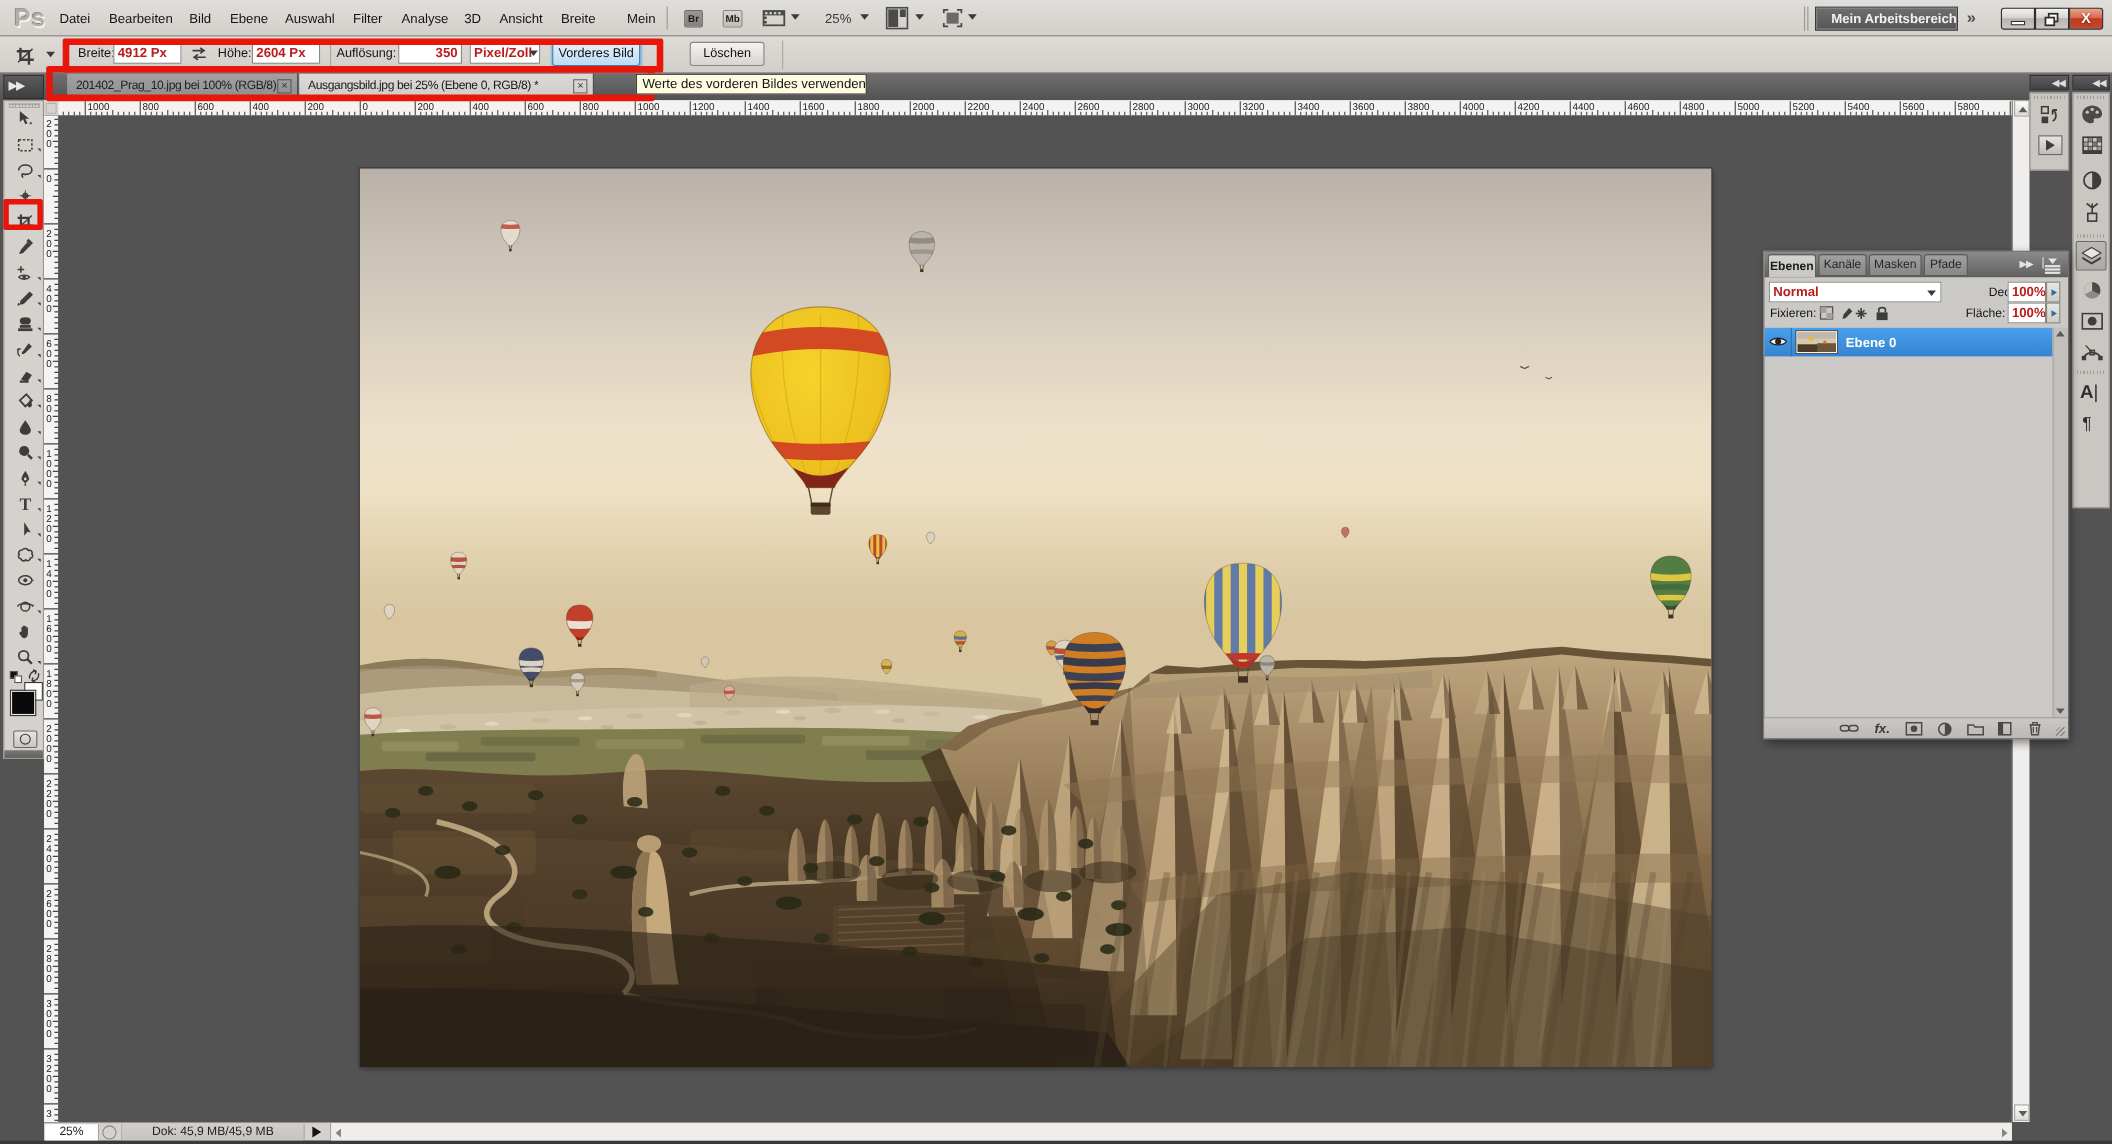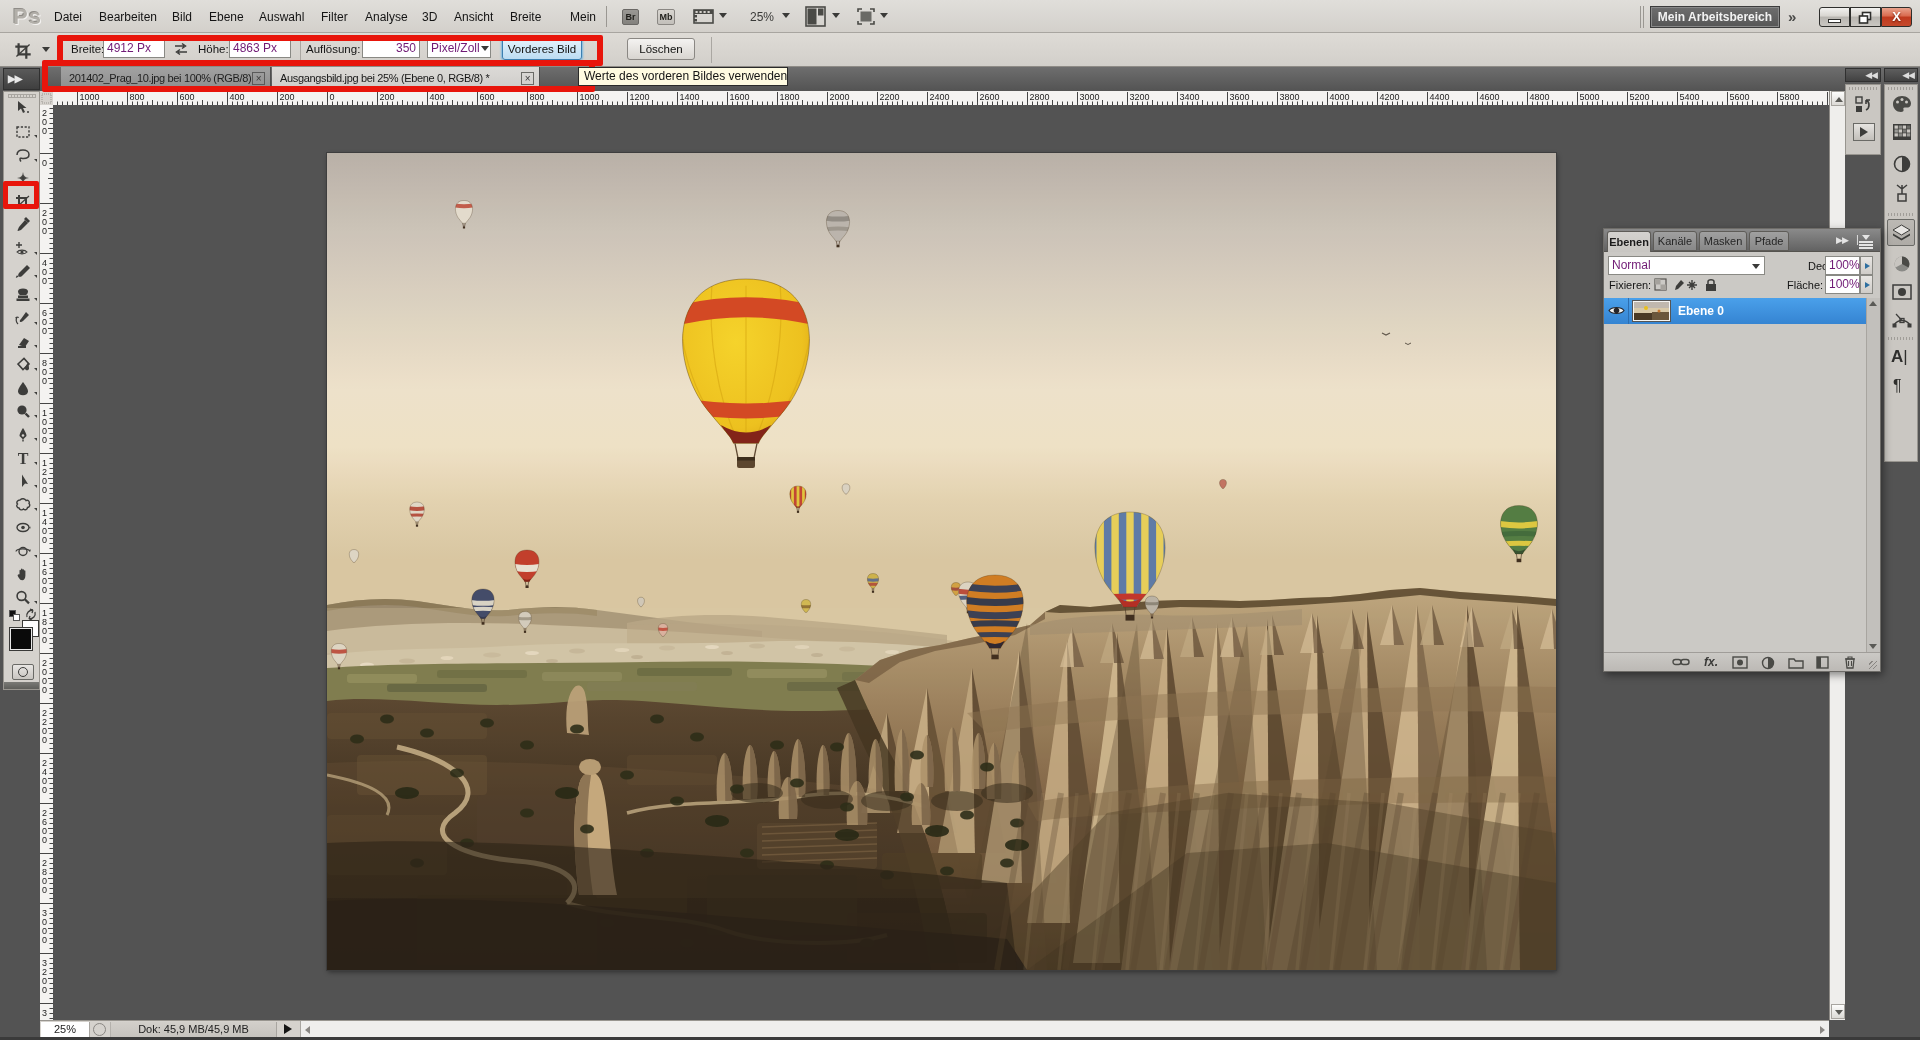--- a/index.html
+++ b/index.html
@@ -1,20 +1,20 @@
 <!DOCTYPE html>
 <html><head><meta charset="utf-8"><style>
 * { margin:0; padding:0; box-sizing:border-box; }
 html,body { width:1920px; height:1040px; overflow:hidden; background:#535353;
   font-family:"Liberation Sans", sans-serif; }
 #root { position:absolute; left:0; top:0; width:1920px; height:1040px; }
 .abs { position:absolute; }
 .lbl { position:absolute; font-size:12px; color:#141414; white-space:nowrap; }
 .fld { position:absolute; background:#fff; border:1px solid #898984; font-size:12px;
-  color:#701a75; padding:1px 3px; white-space:nowrap; }
+  color:#b91c1c; padding:1px 3px; white-space:nowrap;font-weight:bold; }
 </style></head>
 <body>
 <div id="root">
 
 <div class="abs" style="left:0;top:0;width:1920px;height:33px;
   background:linear-gradient(#e0deda,#d3d0cb);border-bottom:1px solid #a8a5a0;">
   <div class="abs" style="left:13px;top:4px;font-size:22px;font-weight:bold;color:#b2afa9;
     text-shadow:1px 1px 0 #f4f3f1, -1px -1px 0 #8f8c87;letter-spacing:1px;">Ps</div>
   <div class="lbl" style="left:54px;top:10px;">Datei</div>
   <div class="lbl" style="left:99px;top:10px;">Bearbeiten</div>
@@ -64,21 +64,21 @@
     <path d="M2,5 L2,2 L6,2 M14,2 L18,2 L18,5 M18,14 L18,17 L14,17 M6,17 L2,17 L2,14" fill="none" stroke="#4a4a46" stroke-width="1.6"></path>
     <rect x="4.5" y="4.5" width="11" height="10" fill="#6a6a66"></rect>
   </svg>
   <div class="abs" style="left:880px;top:13px;width:0;height:0;border-left:4px solid transparent;
     border-right:4px solid transparent;border-top:5px solid #3a3a38;"></div>
 
   <div class="abs" style="left:1640px;top:6px;width:1px;height:22px;background:#9a9792;"></div>
   <div class="abs" style="left:1643px;top:6px;width:1px;height:22px;background:#9a9792;"></div>
   <div class="abs" style="left:1650px;top:6px;width:130px;height:22px;background:linear-gradient(#6e6e6e,#565656);
     border:1px solid #3c3c3c;box-shadow:inset 0 0 0 1px #8a8a8a;color:#f2f2f2;font-size:12px;font-weight:bold;
-    text-align:center;line-height:20px;">Mein Arbeitsbereich</div>
+    text-align:right;line-height:20px;">Mein Arbeitsbereich</div>
   <div class="abs" style="left:1788px;top:8px;font-size:15px;font-weight:bold;color:#4a4a48;letter-spacing:-2px;">»</div>
 
   <div class="abs" style="left:1819px;top:7px;width:31px;height:20px;background:linear-gradient(#f2f1ef 0%,#d8d5d0 45%,#b8b5b0 50%,#cac7c2 100%);
     border:1px solid #2e2e2c;border-radius:3px 0 0 3px;">
     <div class="abs" style="left:8px;top:11px;width:13px;height:4px;background:#fff;border:1px solid #2e2e2c;"></div>
       </div>
   <div class="abs" style="left:1850px;top:7px;width:31px;height:20px;background:linear-gradient(#f2f1ef 0%,#d8d5d0 45%,#b8b5b0 50%,#cac7c2 100%);
     border:1px solid #2e2e2c;">
     <svg class="abs" style="left:7px;top:3px;" width="15" height="14" viewBox="0 0 15 14">
       <rect x="4.5" y="1.5" width="8" height="7" fill="#fff" stroke="#2e2e2c" stroke-width="1.6"></rect>
@@ -101,21 +101,21 @@
   <div class="abs" style="left:42px;top:14px;width:0;height:0;border-left:4px solid transparent;
     border-right:4px solid transparent;border-top:5px solid #3a3a38;"></div>
   <div class="lbl" style="left:71px;top:10px;font-size:11.5px;">Breite:</div>
   <div class="fld" style="left:103px;top:6px;width:62px;height:19px;">4912 Px</div>
 
   <svg class="abs" style="left:172px;top:8px;" width="18" height="16" viewBox="0 0 18 16">
     <path d="M3,5 L12,5 M10,2.5 L13.5,5 L10,7.5" fill="none" stroke="#3d3d3b" stroke-width="1.5"></path>
     <path d="M15,11 L6,11 M8,8.5 L4.5,11 L8,13.5" fill="none" stroke="#3d3d3b" stroke-width="1.5"></path>
   </svg>
   <div class="lbl" style="left:198px;top:10px;font-size:11.5px;">Höhe:</div>
-  <div class="fld" style="left:229px;top:6px;width:62px;height:19px;">4863 Px</div>
+  <div class="fld" style="left:229px;top:6px;width:62px;height:19px;">2604 Px</div>
   <div class="abs" style="left:300px;top:4px;width:1px;height:26px;background:#aaa7a2;"></div>
   <div class="lbl" style="left:306px;top:10px;font-size:11.5px;text-align:right;">Auflösung:</div>
   <div class="fld" style="left:362px;top:6px;width:58px;height:19px;text-align:right;">350</div>
   <div class="fld" style="left:427px;top:6px;width:64px;height:19px;">Pixel/Zoll</div>
   <div class="abs" style="left:481px;top:13px;width:0;height:0;border-left:4px solid transparent;
     border-right:4px solid transparent;border-top:5px solid #3a3a38;"></div>
   <div class="abs" style="left:502px;top:5px;width:80px;height:22px;background:linear-gradient(#e4f2fc,#bcdcf2);
     border:1px solid #3c7fb1;border-radius:3px;box-shadow:0 0 2px 1px #7ab8e0;
     font-size:11.5px;color:#10100f;text-align:center;line-height:20px;">Vorderes Bild</div>
   <div class="abs" style="left:627px;top:5px;width:68px;height:22px;background:linear-gradient(#f4f3f1,#d8d5d0);

